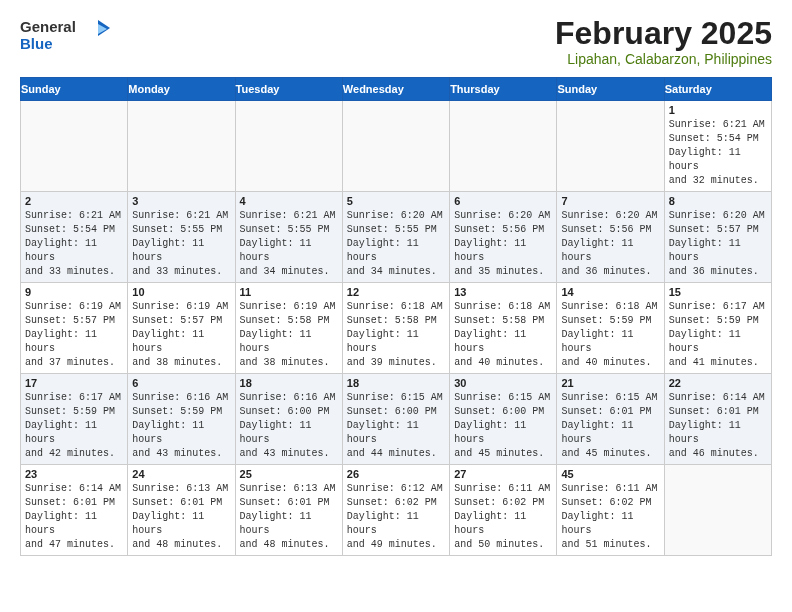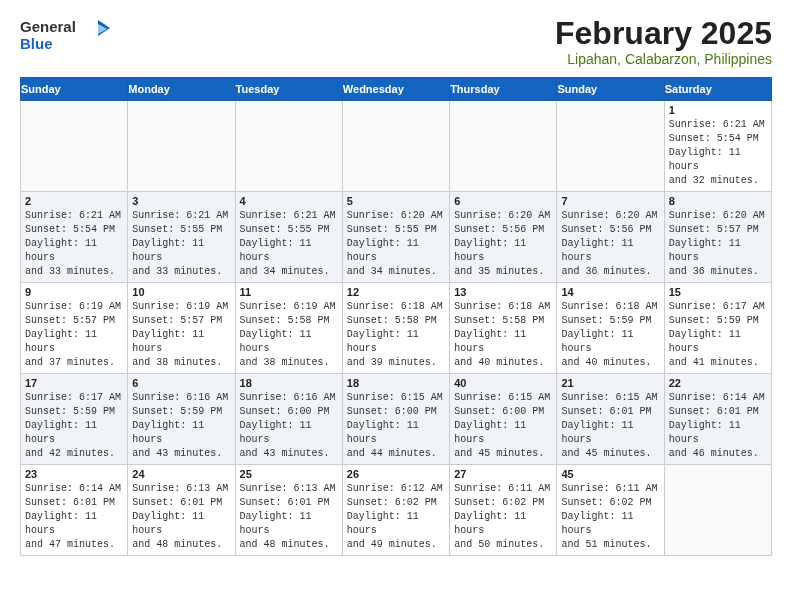--- a/index.html
+++ b/index.html
@@ -255,21 +255,21 @@
 and 43 minutes.</div>
           </td>
           <td>
             <span class="day-num">18</span>
             <div class="day-info" style="white-space: pre-line;">Sunrise: 6:15 AM
 Sunset: 6:00 PM
 Daylight: 11 hours
 and 44 minutes.</div>
           </td>
           <td>
-            <span class="day-num">40</span>
+            <span class="day-num">30</span>
             <div class="day-info" style="white-space: pre-line;">Sunrise: 6:15 AM
 Sunset: 6:00 PM
 Daylight: 11 hours
 and 45 minutes.</div>
           </td>
           <td>
             <span class="day-num">21</span>
             <div class="day-info" style="white-space: pre-line;">Sunrise: 6:15 AM
 Sunset: 6:01 PM
 Daylight: 11 hours

